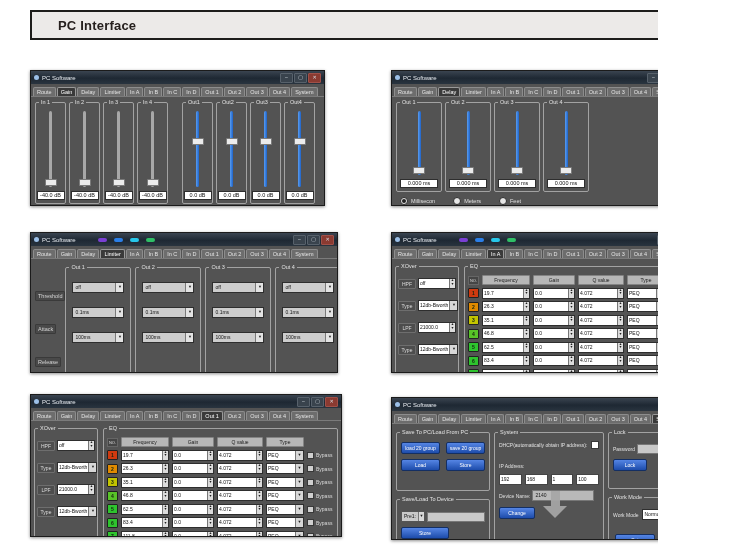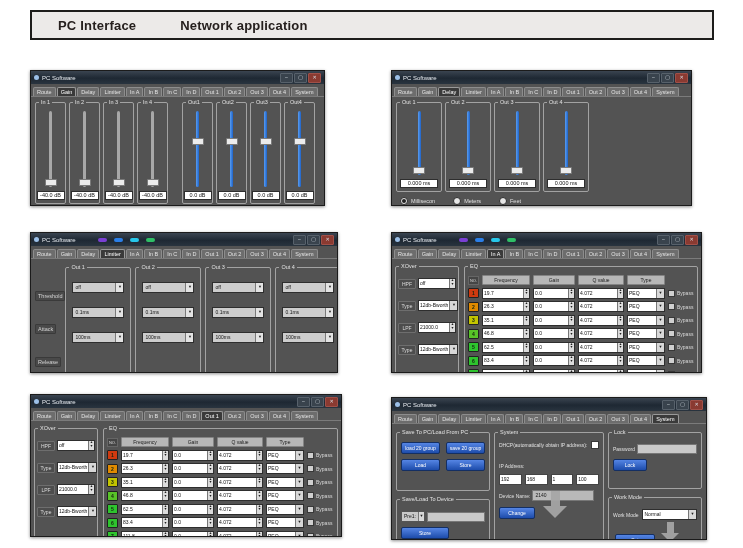--- a/index.html
+++ b/index.html
@@ -1,17 +1,17 @@
 <!DOCTYPE html>
 <html><head>
 <meta charset="utf-8">
 <style>
   html,body{margin:0;padding:0;background:#fff;width:743px;height:548px;
     font-family:"Liberation Sans",sans-serif;-webkit-font-smoothing:antialiased;}
-  .stage{position:relative;width:743px;height:548px;background:#fff;overflow:hidden;}
+  .stage{position:relative;width:658px;height:548px;background:#fff;overflow:hidden;}
 
   
   .header-box{position:absolute;left:30px;top:10px;width:680px;height:26px;
     background:#eceae8;border:2px solid #1d1d1b;display:flex;align-items:center;}
   .header-text{font-size:13px;font-weight:bold;color:#26201e;letter-spacing:.2px;}
   .ht1{margin-left:26px;}
   .ht2{margin-left:44px;}
 
   
   .window{position:absolute;background:#535353;border:1px solid #1b1b1b;
@@ -143,21 +143,20 @@
   .lock-btn{width:30px;margin-top:5px;}
   .chg-btn{width:32px;margin-top:6px;}
 </style>
 </head>
 <body>
 
 <div class="stage">
 
   <div class="header-box">
     <span class="header-text ht1">PC Interface</span>
-    <span class="header-text ht2">Network application</span>
   </div>
 
   <div class="window" style="left:30px;top:70px;width:293px;height:134px;">
     <div class="titlebar">
       <span class="title-icon"></span>
       <span class="title-text">PC Software</span>
       <span class="win-buttons">
         <span class="win-btn">–</span>
         <span class="win-btn">▢</span>
         <span class="win-btn close">✕</span>

